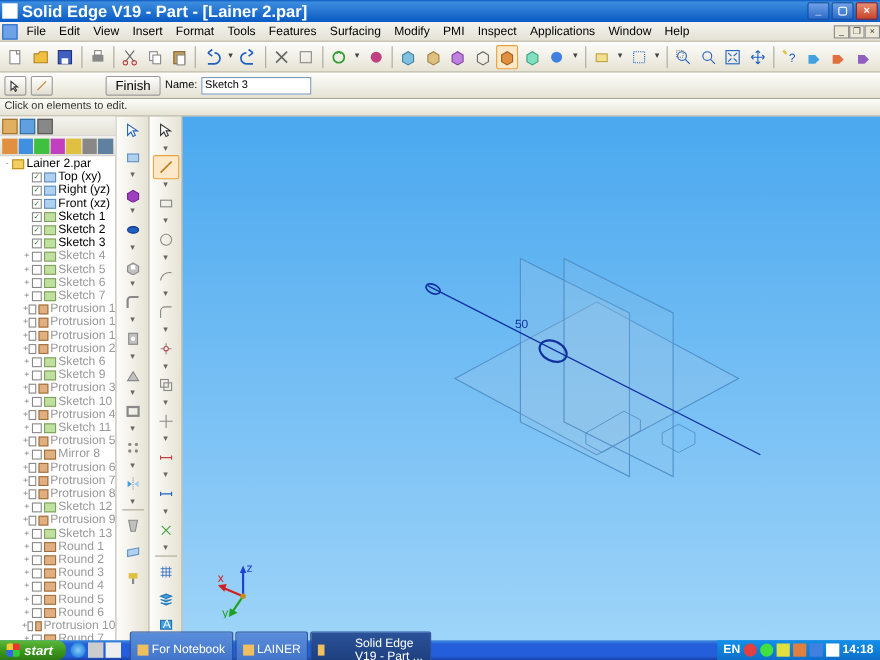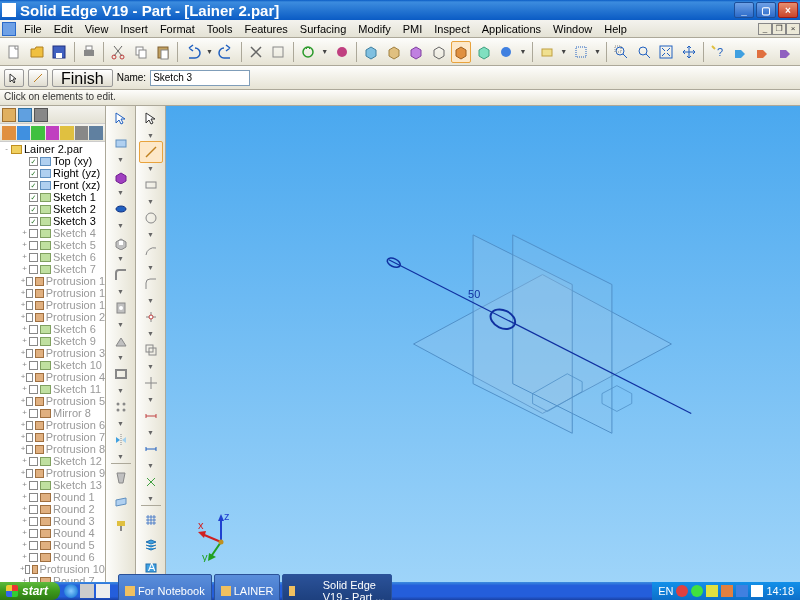--- a/index.html
+++ b/index.html
@@ -19,21 +19,21 @@
 .mdi-ctrls .btn { width: 14px; height: 12px; font-size: 8px; text-align: center; line-height: 10px; border: 1px solid #888; background: #ece9d8; color: #333; }
 .menuitem { padding: 2px 6px; cursor: default; }
 
 .toolbar { height: 28px; background: linear-gradient(#fdfdfb,#e6e3d4); border-bottom: 1px solid #aca899; display: flex; align-items: center; padding: 0 4px; gap: 2px; }
 .tbtn { width: 22px; height: 22px; border: 1px solid transparent; border-radius: 2px; display: flex; align-items: center; justify-content: center; }
 .tbtn svg { width: 16px; height: 16px; }
 .sep { width: 1px; height: 20px; background: #aca899; margin: 0 2px; }
 .dd { width: 10px; font-size: 7px; color: #444; text-align: center; }
 
 .ribbon { height: 24px; background: linear-gradient(#fdfdfb,#e6e3d4); border-bottom: 1px solid #aca899; display: flex; align-items: center; padding: 0 4px; gap: 4px; }
-.ribbon .rbtn { height: 18px; padding: 0 8px; border: 1px solid #999; background: linear-gradient(#fff,#e0ddd0); border-radius: 2px; font-size: 16px; cursor: default; }
+.ribbon .rbtn { height: 18px; padding: 0 8px; border: 1px solid #999; background: linear-gradient(#fff,#e0ddd0); border-radius: 2px; font-size: 12px; cursor: default; margin-left: 44px; }
 .ribbon .ricon { width: 20px; height: 18px; border: 1px solid #999; background: linear-gradient(#fff,#e0ddd0); border-radius: 2px; display:flex;align-items:center;justify-content:center; }
 .ribbon label { font-size: 10px; }
 .ribbon input { width: 100px; height: 16px; border: 1px solid #7f9db9; padding: 0 2px; font-size: 10px; }
 
 .prompt { height: 16px; background: linear-gradient(#fdfdfb,#e6e3d4); border-bottom: 1px solid #aca899; font-size: 10px; padding: 1px 4px; color: #333; }
 
 .workarea { position: absolute; top: 106px; left: 0; right: 0; bottom: 18px; display: flex; }
 
 .leftpanel { width: 106px; background: #fff; border-right: 1px solid #aca899; display: flex; flex-direction: column; }
 .lp-tools { height: 18px; background: linear-gradient(#f4f3ee,#e4e2d5); border-bottom: 1px solid #ccc; display: flex; align-items: center; gap: 2px; padding: 0 2px; }
@@ -64,21 +64,21 @@
 .triad { position: absolute; bottom: 20px; left: 30px; }
 
 .taskbar { position: absolute; bottom: 0; left: 0; right: 0; height: 18px; background: linear-gradient(to bottom,#3c8cde,#245edb 20%,#245edb 80%,#1941a5); display: flex; align-items: center; }
 .startbtn { height: 18px; padding: 0 12px 0 6px; background: linear-gradient(to bottom,#5eba3c,#3c9a1c 50%,#2e7a14); color: white; font-weight: bold; font-style: italic; font-size: 12px; border-radius: 0 8px 8px 0; display: flex; align-items: center; gap: 4px; }
 .startbtn::before { content: ""; width: 12px; height: 12px; background: conic-gradient(#e33 0 25%,#3c3 0 50%,#36e 0 75%,#ec3 0); border-radius: 2px; }
 .ql { display: flex; gap: 2px; padding: 0 4px; }
 .ql .q { width: 14px; height: 14px; }
 .tasks { display: flex; gap: 2px; margin-left: 4px; }
 .task { height: 16px; padding: 16px 6px; background: linear-gradient(#5a8edb,#3c6ec4); border: 1px solid #2b5299; color: white; font-size: 10px; display: flex; align-items: center; gap: 3px; border-radius: 2px; max-width: 110px; overflow: hidden; }
 .task.active { background: linear-gradient(#2b5299,#1a3b77); gap: 28px; }
-.tray { margin-left: auto; background: linear-gradient(#1290e9,#0d6fc9); height: 18px; display: flex; align-items: center; padding: 0 6px; gap: 3px; color: white; font-size: 10px; }
+.tray { margin-left: auto; background: linear-gradient(#1290e9,#0d6fc9); height: 18px; display: flex; align-items: center; padding: 0 6px; gap: 3px; color: white; font-size: 10px; font-weight: bold; }
 .tray .ti { width: 12px; height: 12px; }
 </style>
 </head>
 <body>
 
 <div class="titlebar">
   <span class="icon"></span>
   <span class="title">Solid Edge V19 - Part - [Lainer 2.par]</span>
   <div class="winbtns">
     <div class="winbtn min">_</div>

